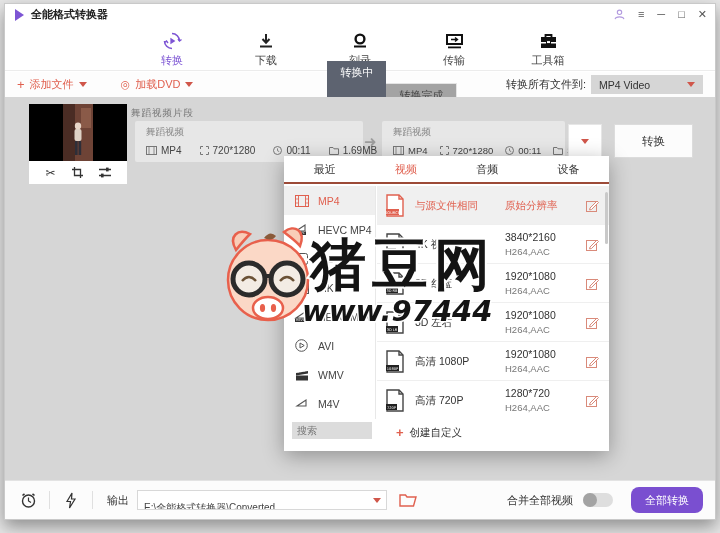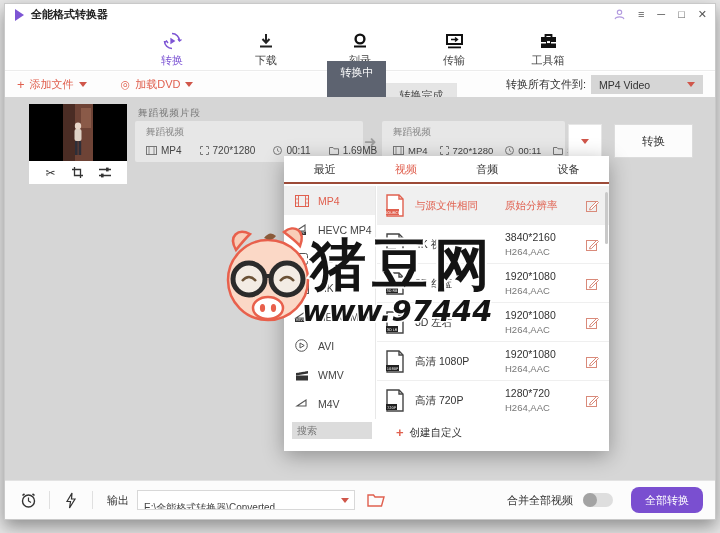--- a/index.html
+++ b/index.html
@@ -23,32 +23,32 @@
   .nav-ic { height:20px; display:flex; align-items:center; justify-content:center; }
   .nav-lbl { font-size:11px; color:#444; margin-top:2px; }
   .nav-tab.active .nav-lbl { color:#7d55d4; }
   .nav-tab.active::after { content:""; position:absolute; left:-4px; right:-4px; bottom:-7px; height:3px; background:#9a79e0; border-radius:2px; }
   
   .toolbar { position:absolute; left:0; top:68px; right:0; height:25px; background:#fdfdfd; display:flex; align-items:center; padding:0 12px; }
   .tool-btn { display:flex; align-items:center; gap:5px; color:#e0604f; font-size:11px; cursor:default; }
   .caret { width:0; height:0; border-left:4px solid transparent; border-right:4px solid transparent; border-top:5px solid #d0564a; display:inline-block; }
   .seg { display:flex; margin-left:118px;padding-left:16px; }
   .seg-on { background:#5d6370; color:#fff; font-size:11px; padding:4px 13px; }
-  .seg-off { background:#e5e5e5; color:#444; font-size:11px; padding:4px 13px; border:1px solid #e4e4e4; border-left:none;margin-top:22px; }
+  .seg-off { background:#a3a3a3; color:#444; font-size:11px; padding:4px 13px; border:1px solid #e4e4e4; border-left:none;margin-top:22px; }
   .tb-spacer { flex:1; }
   .convert-to-lbl { font-size:11px; color:#333; margin-right:5px; }
   .fmt-dd { width:112px; height:19px; background:#d6d6d6; display:flex; align-items:center; padding:0 8px; font-size:10.5px; color:#333; }
   .fmt-dd .caret { margin-left:auto; }
   
   .main { position:absolute; left:0; top:93px; right:0; height:385px; background:#d6d6d6; }
   .thumb-card { position:absolute; left:24px; top:7px; width:98px; height:80px; background:#fff; }
   .thumb-img { position:absolute; left:0; top:0; width:98px; height:57px; background:#000; overflow:hidden; }
   .thumb-strip { position:absolute; left:0; bottom:0; width:98px; height:23px; background:#fff; display:flex; align-items:center; justify-content:center; gap:16px; }
   .thumb-tool { font-size:12px; color:#333; line-height:1; }
-  .file-name { position:absolute; left:133px; top:10px; font-size:9.5px; color:#777; letter-spacing:1px; filter:blur(.4px); }
+  .file-name { position:absolute; left:126px; top:10px; font-size:9.5px; color:#777; letter-spacing:1px; filter:blur(.4px); }
   .io-box { position:absolute; top:24px; height:41px; background:#e7e7e7; border-radius:2px; }
   .io-src { left:130px; width:228px; }
   .io-dst { left:377px; width:183px; }
   .io-title { position:absolute; left:11px; top:5px; font-size:9.5px; color:#888; filter:blur(.4px); }
   .io-row { position:absolute; left:11px; bottom:6px; display:flex; align-items:center; gap:4px; font-size:10px; color:#444; white-space:nowrap; }
   .io-row .gap { width:10px; }
   .io-ic { display:inline-flex; }
   .big-arrow { position:absolute; left:359px; top:36px; color:#9d9d9d; font-size:15px; font-weight:bold; }
   .dd-btn { position:absolute; left:563px; top:27px; width:34px; height:34px; background:#fff; border:1px solid #e6e6e6; display:flex; align-items:center; justify-content:center; }
   .convert-btn { position:absolute; left:609px; top:27px; width:79px; height:34px; background:#fcfcfc; border:1px solid #dcdcdc; display:flex; align-items:center; justify-content:center; font-size:11.5px; color:#333; }
@@ -73,21 +73,21 @@
   .pr-codec { position:absolute; left:128px; top:21px; font-size:9.5px; color:#777; }
   .pr-edit { position:absolute; right:10px; top:13px; }
   .pp-scroll { position:absolute; right:1px; top:36px; width:3px; height:52px; background:#c9c9c9; border-radius:2px; }
   .pp-create { position:absolute; left:112px; top:269px; display:flex; align-items:center; gap:6px; font-size:10.5px; color:#333; }
   .pp-create .plus { color:#e0604f; font-size:13px; font-weight:bold; }
   
   .bottombar { position:absolute; left:0; bottom:0; right:0; height:39px; background:#fcfcfc; border-top:1px solid #e3e3e3; display:flex; align-items:center; padding:0 12px; }
   .bb-ic { display:flex; align-items:center; justify-content:center; width:22px; }
   .bb-div { width:1px; height:18px; background:#e0e0e0; margin:0 10px; }
   .out-lbl { font-size:11px; color:#333; margin:0 8px 0 4px; }
-  .out-input { width:218px; height:20px; border:1px solid #d8d8d8; background:#fff; font-size:10px; color:#444; padding:15px 18px 0 6px; font-family:inherit; }
+  .out-input { width:250px; height:20px; border:1px solid #d8d8d8; background:#fff; font-size:10px; color:#444; padding:15px 18px 0 6px; font-family:inherit; }
   .out-wrap { position:relative; display:flex; align-items:center; }
   .out-wrap .caret { position:absolute; right:6px; }
   .merge-lbl { font-size:11px; color:#333; margin-right:10px; }
   .toggle { width:30px; height:14px; border-radius:7px; background:#dedede; position:relative; margin-right:18px; }
   .toggle .knob { position:absolute; left:0; top:0; width:14px; height:14px; border-radius:50%; background:#a3a3a3; }
   .all-btn { width:72px; height:26px; background:#7a4fd0; color:#fff; font-size:11px; border:none; border-radius:8px; display:flex; align-items:center; justify-content:center; }
   
   .watermark { position:absolute; left:218px; top:222px; width:275px; height:118px; z-index:60; pointer-events:none; }
   svg { display:block; }
 </style>

